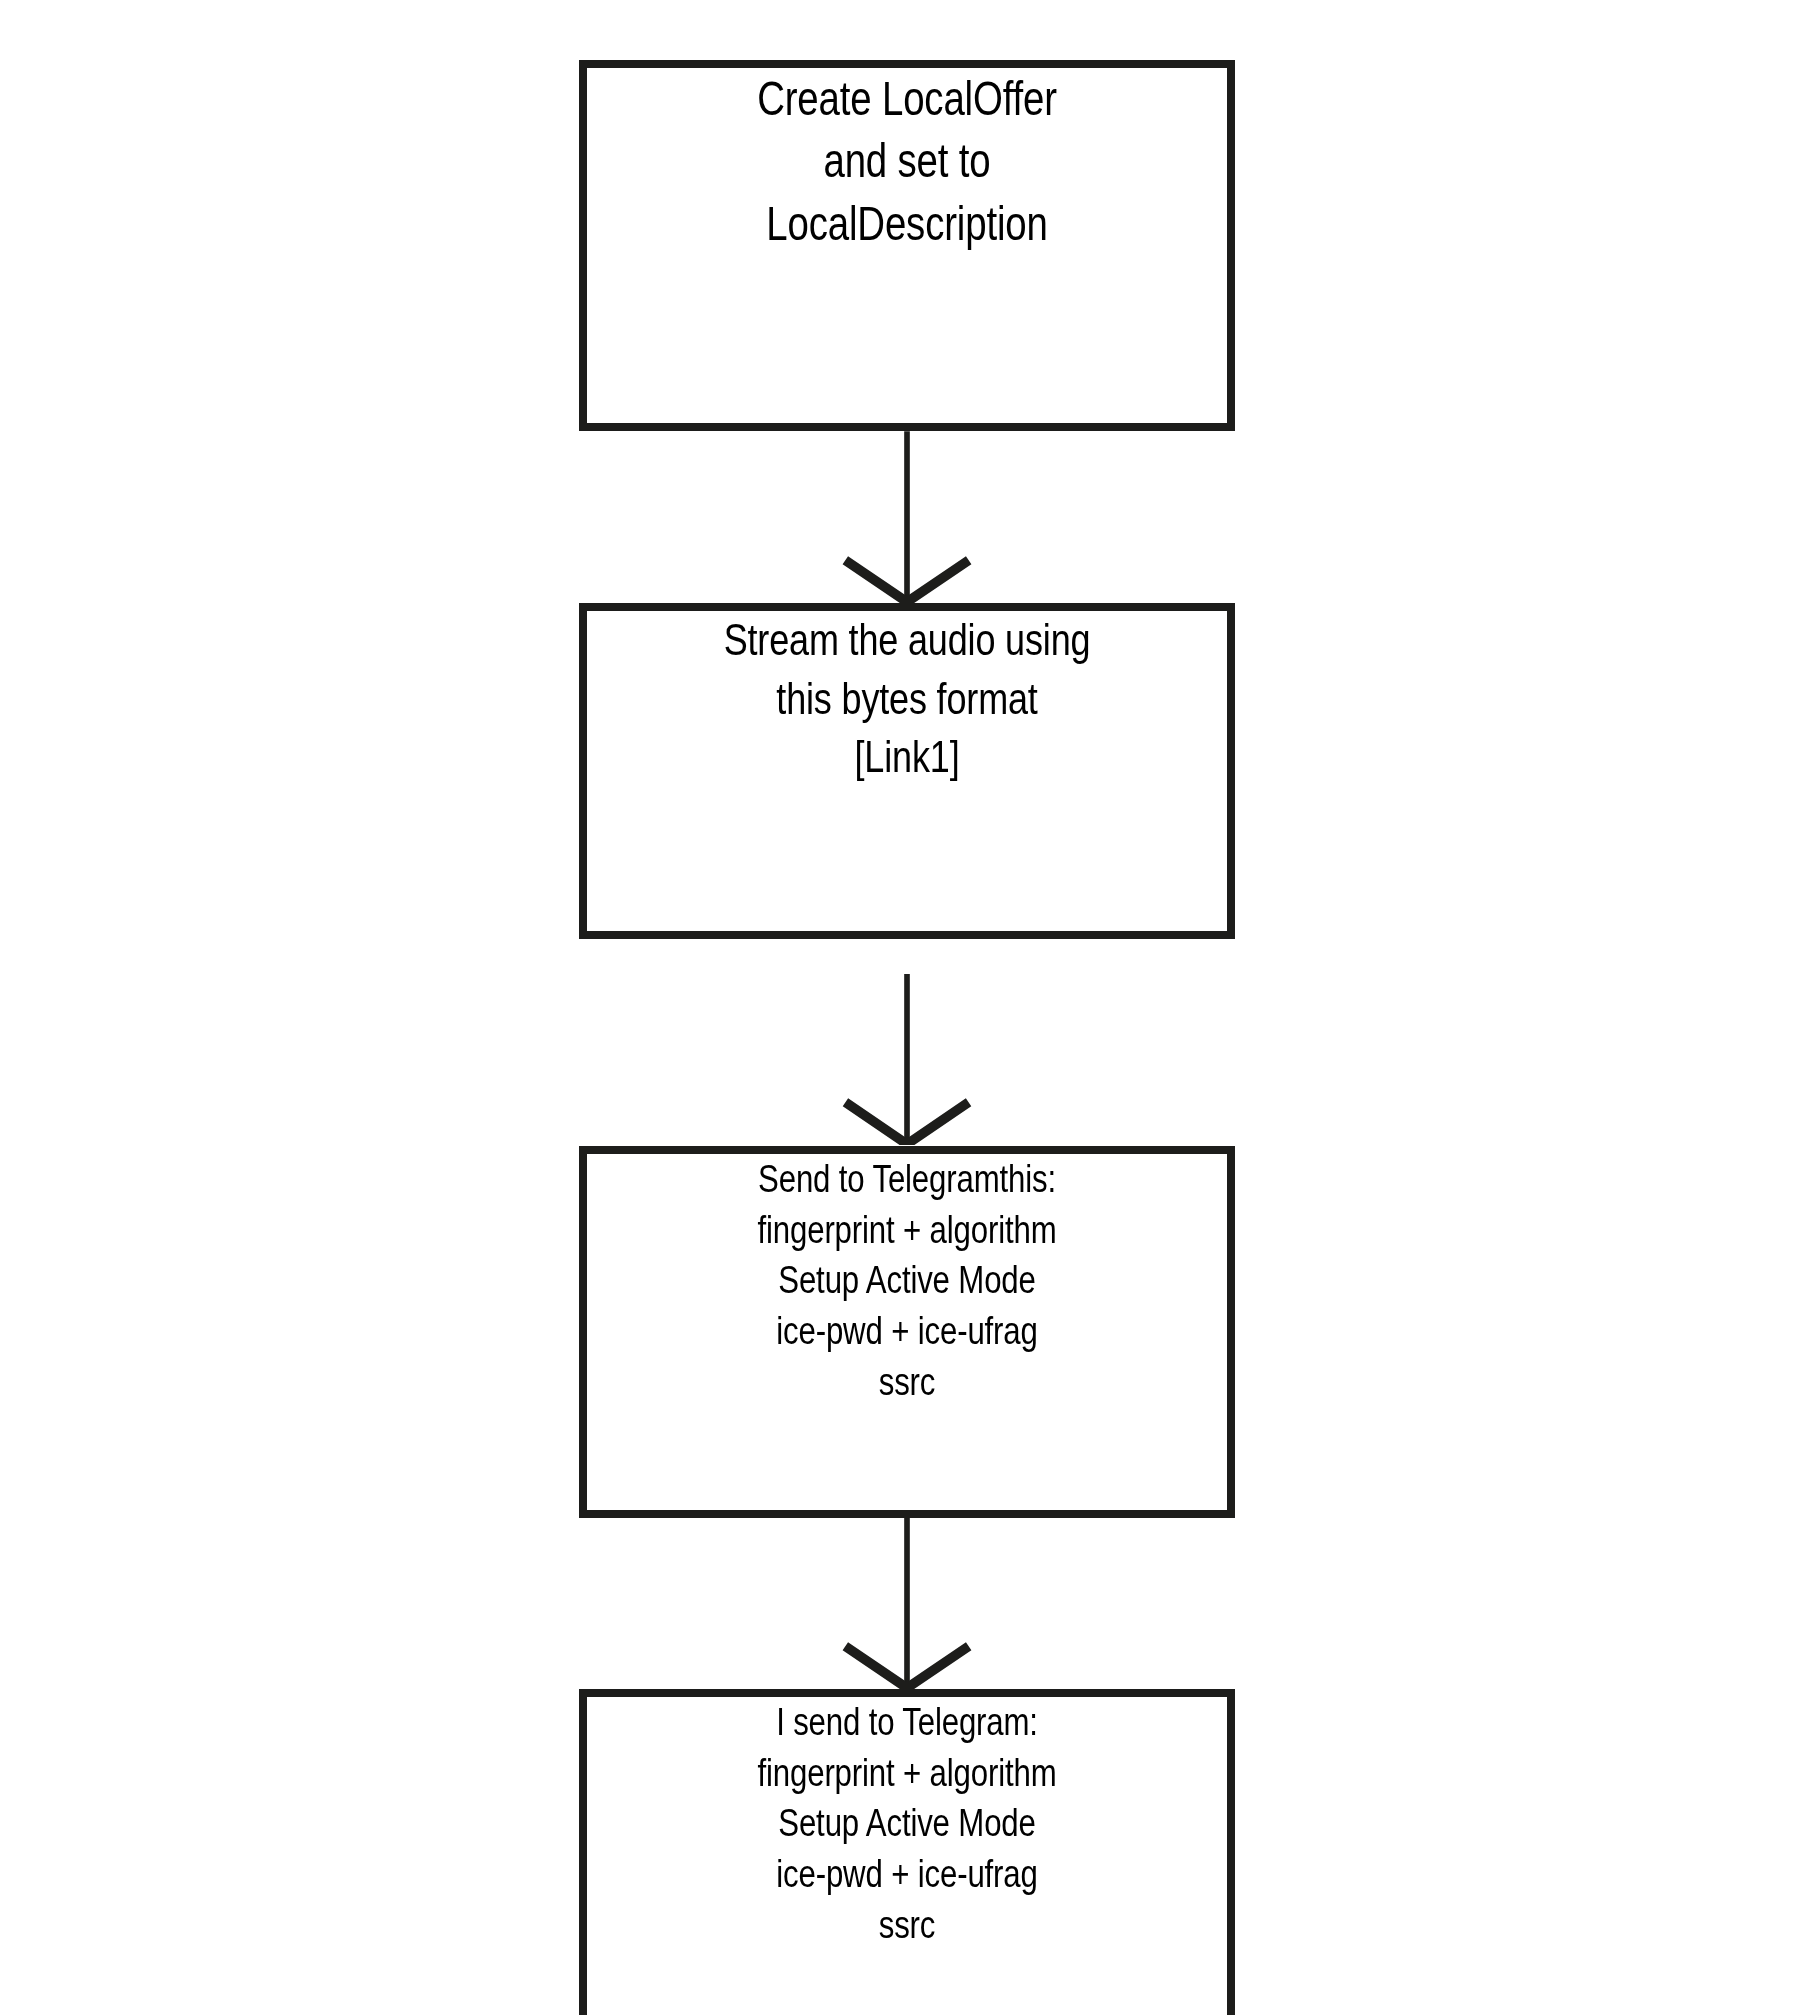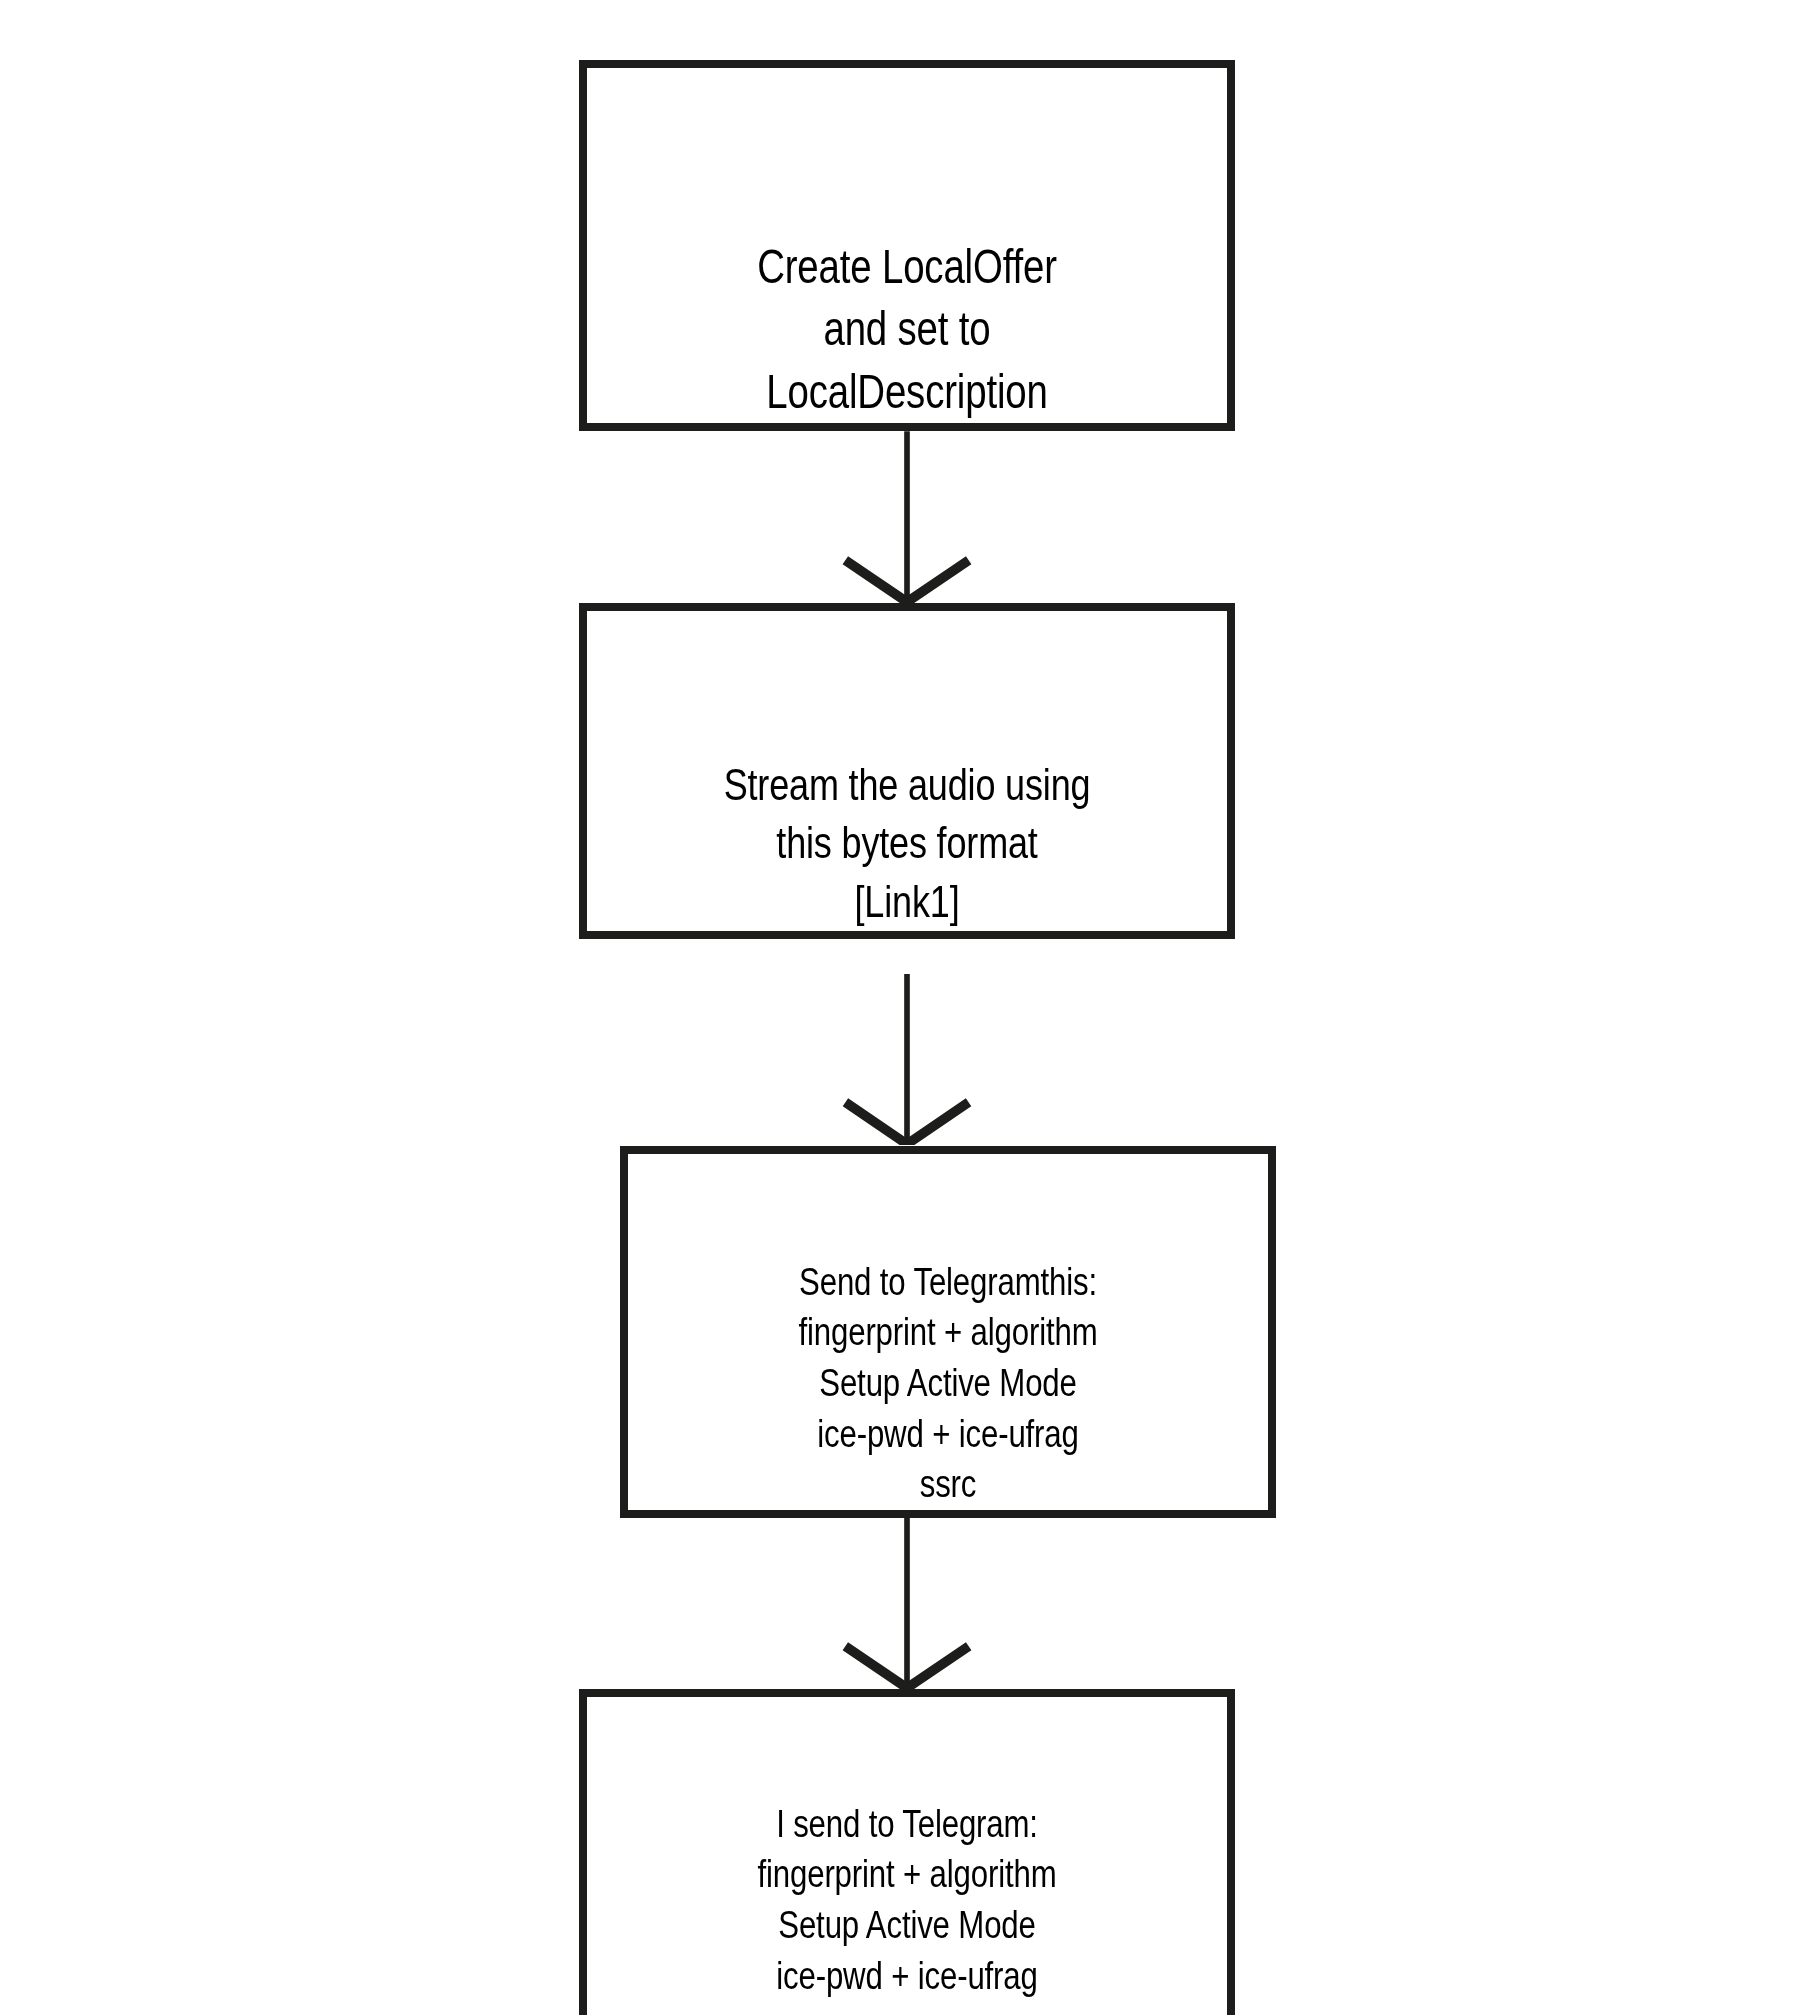--- a/index.html
+++ b/index.html
@@ -22,42 +22,42 @@
     height: 3224px;
   }
   .node {
     position: absolute;
     left: 579px;
     width: 656px;
     box-sizing: border-box;
     border: 8px solid #1d1d1b;
     background: #ffffff;
     display: flex;
-    align-items: flex-end;
+    align-items: flex-start;
     justify-content: center;
     text-align: center;
   }
   .node-label {
     display: block;
     width: 100%;
     color: #000000;
     font-weight: 400;
     letter-spacing: -0.2px;
     transform: scaleX(0.80);
     transform-origin: center center;
     white-space: pre-line;
   }
   
   #node-1 { top: 60px;  height: 371px; }
   #node-1 .node-label { font-size: 48px; line-height: 1.30; }
 
   #node-2 { top: 603px; height: 336px; }
   #node-2 .node-label { font-size: 45px; line-height: 1.30; }
 
-  #node-3 { top: 1146px; height: 372px; margin-left: 41px; }
+  #node-3 { top: 1146px; height: 372px; }
   #node-3 .node-label { font-size: 39px;  line-height: 1.30; }
 
   #node-4 { top: 1689px; height: 371px; }
   #node-4 .node-label { font-size: 39px;  line-height: 1.30; }
 
   .connector {
     position: absolute;
     left: 0;
     width: 1814px;
     pointer-events: none;

